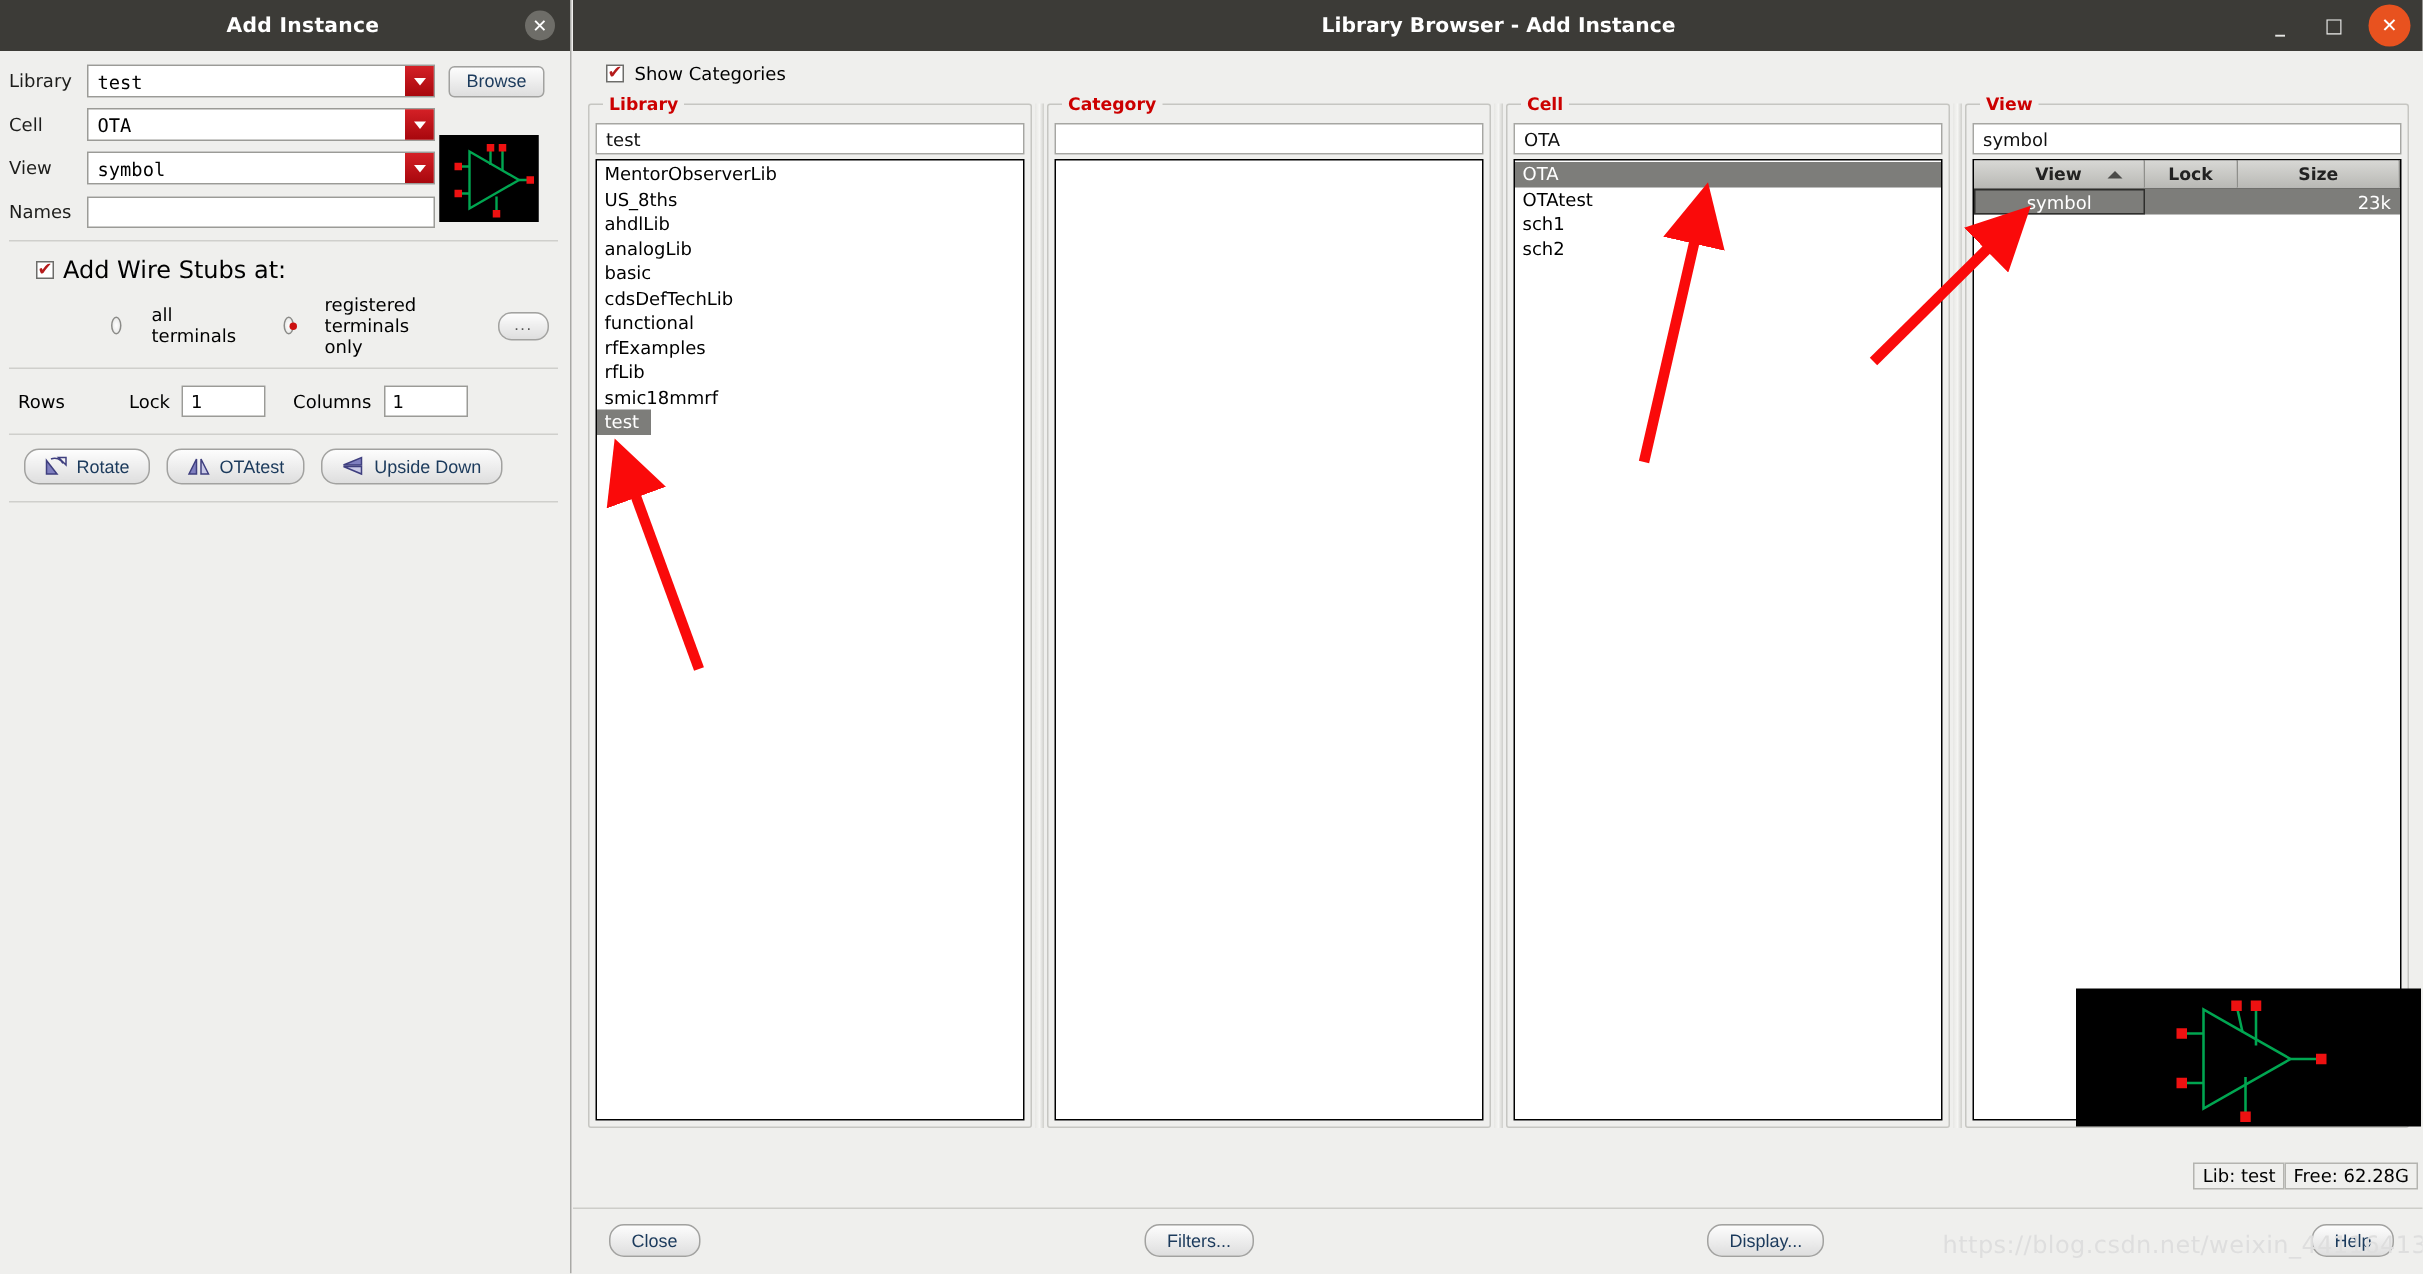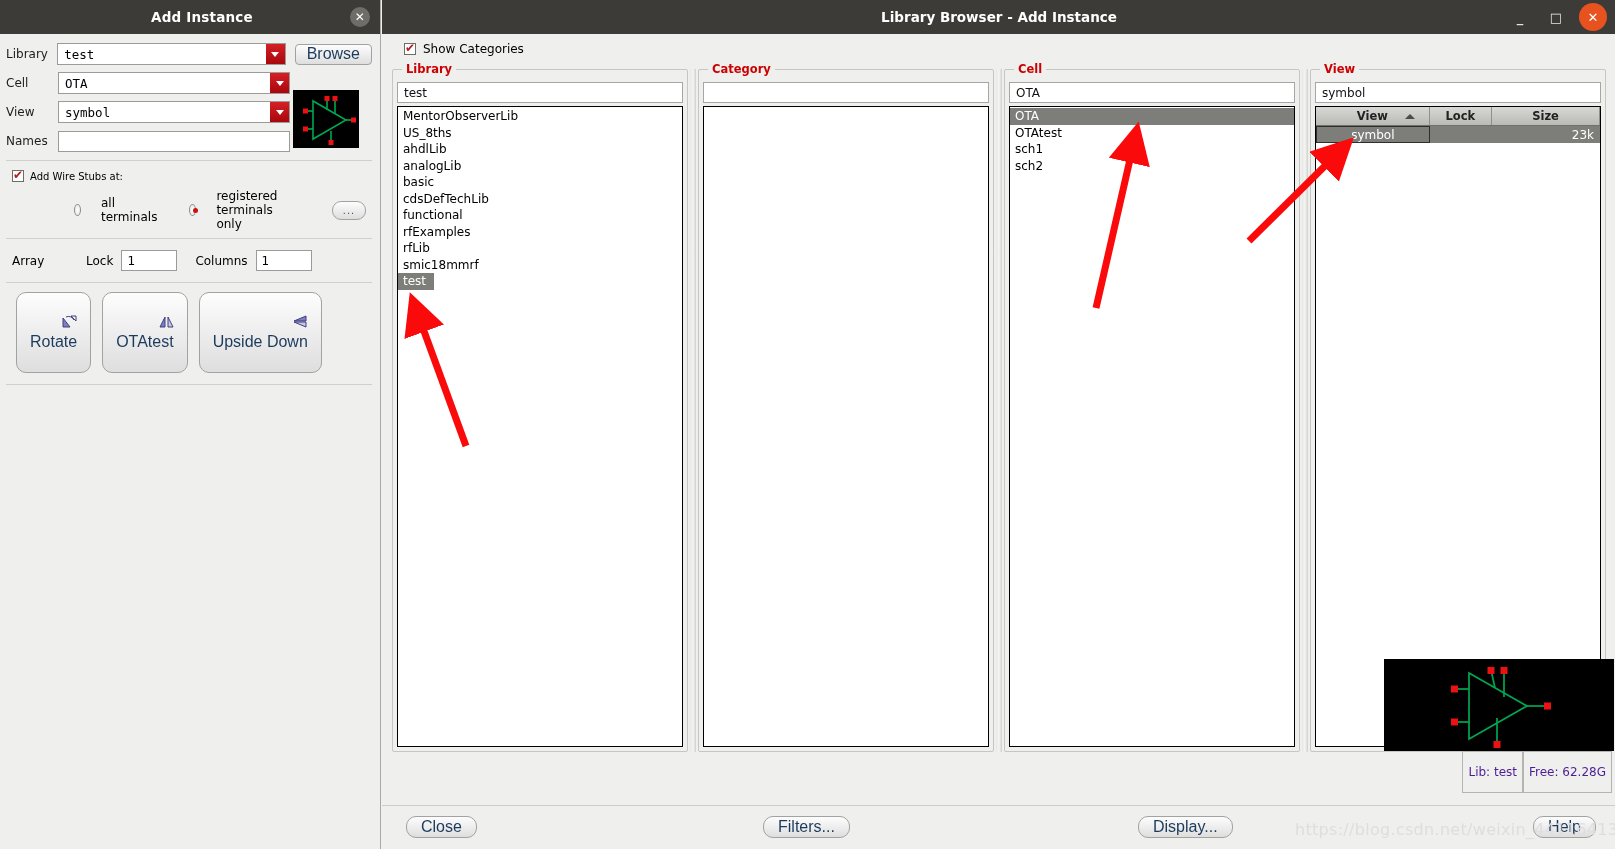--- a/index.html
+++ b/index.html
@@ -54,37 +54,37 @@
     background-image: linear-gradient(#d42026, #a8070d);
   }
   .combo .combo-arrow::after {
     content: ""; width: 0; height: 0;
     border-left: 4px solid transparent; border-right: 4px solid transparent;
     border-top: 5px solid #ffffff;
   }
   .btn {
     background: linear-gradient(#fdfdfd, #dedede);
     border: 1px solid #a2a2a0; border-radius: 10px;
-    font-size: 16px; color: #1b3a5c; padding: 3px 10px; cursor: pointer;
+    font-size: 12px; color: #1b3a5c; padding: 3px 10px; cursor: pointer;
     white-space: nowrap;
   }
   #browse-btn { margin-left: 9px; height: 21px; padding: 0 11px; border-radius: 4px; }
 
   .plain-input {
     height: 21px; width: 232px; border: 1px solid #9b9b97; background: #fff;
   }
   #preview-small {
     position: absolute; left: 293px; top: 90px; width: 66px; height: 58px;
     background: #000000; border: 1px solid #000;
   }
 
   .sep-h { height: 1px; background: #cfcfcc; margin: 5px 0; }
 
   .wire-stubs { padding: 4px 6px 2px 6px; }
-  .chk-line { display: flex; align-items: center; gap: 6px; font-size: 10px; }
+  .chk-line { display: flex; align-items: center; gap: 6px; font-size: 16px; margin-left: 12px; }
   .chkbox {
     width: 12px; height: 12px; border: 1px solid #6d6d6a; background: #fff;
     display: inline-flex; align-items: center; justify-content: center;
     position: relative; cursor: pointer;
   }
   .chkbox.checked::after {
     content: "\2714"; color: #b51c1c; font-size: 12px; line-height: 1;
     position: absolute; top: -2px; left: 0px;
   }
   .radio-line {
@@ -109,21 +109,21 @@
 
   .array-row { display: flex; align-items: center; padding: 6px 6px; gap: 0; font-size: 12px; }
   .array-row .lbl-array { width: 74px; }
   .array-row .lbl { margin-right: 8px; }
   .num-input {
     width: 56px; height: 21px; border: 1px solid #9b9b97; background: #fff;
     font-size: 12px; padding-left: 5px; display: flex; align-items: center;
     font-family: "DejaVu Sans","Liberation Sans",sans-serif;
   }
   .xform-row { display: flex; gap: 11px; padding: 4px 10px 6px 10px; }
-  .xform-row .btn { display: flex; align-items: flex-end; gap: 6px; padding: 21px 13px; flex-direction: column; }
+  .xform-row .btn { display: flex; align-items: flex-start; gap: 6px; padding: 4px 13px; }
   .xicon { display: inline-block; width: 15px; height: 13px; }
 
   
   #lib-browser {
     position: absolute; left: 382px; top: 0; width: 1234px; height: 849px;
     background: #efefed;
   }
   .lb-titlebar {
     height: 34px; background: #3c3b37; color: #fff;
     display: flex; align-items: center; justify-content: center; position: relative;
@@ -191,21 +191,21 @@
   .vt-cell.c-lock { }
   .vt-cell.c-size { justify-content: flex-end; padding-right: 6px; }
 
   #preview-big {
     position: absolute; left: 1; right: 2px; bottom: 0; height: 96px; background: #000;
   }
 
   .statusbar {
     position: absolute; right: 4px; bottom: 56px; display: flex; gap: 0; font-size: 12px;
   }
-  .sb-cell { border: 1px solid #b4b4b0; background: #efefed; padding: 13px 5px; color: #4c1d95; }
+  .sb-cell { border: 1px solid #b4b4b0; background: #efefed; padding: 1px 5px; color: #000000; }
 
   .bottom-sep { position: absolute; left: 0; right: 0; bottom: 43px; height: 1px; background: #cdcdc9; }
   .bottom-bar { position: absolute; left: 0; right: 0; bottom: 0; height: 43px; }
   .bottom-bar .btn { position: absolute; top: 10px; height: 22px; padding: 0 14px; }
   #close-btn   { left: 24px; }
   #filters-btn { left: 381px; }
   #display-btn { left: 756px; }
   #help-btn    { right: 20px; }
 
   .watermark {
@@ -301,21 +301,21 @@
           <span class="radio-label">all terminals</span>
           <span class="radio on"></span>
           <span class="radio-label">registered terminals only</span>
           <button class="btn" id="wire-stub-opts-btn">...</button>
         </div>
       </div>
 
       <div class="sep-h"></div>
 
       <div class="array-row">
-        <span class="lbl-array">Array</span>
+        <span class="lbl-array">Rows</span>
         <span class="lbl">Lock</span>
         <div class="num-input">1</div>
         <span class="lbl" style="margin-left:18px">Columns</span>
         <div class="num-input">1</div>
       </div>
 
       <div class="sep-h"></div>
 
       <div class="xform-row">
         <button class="btn">

